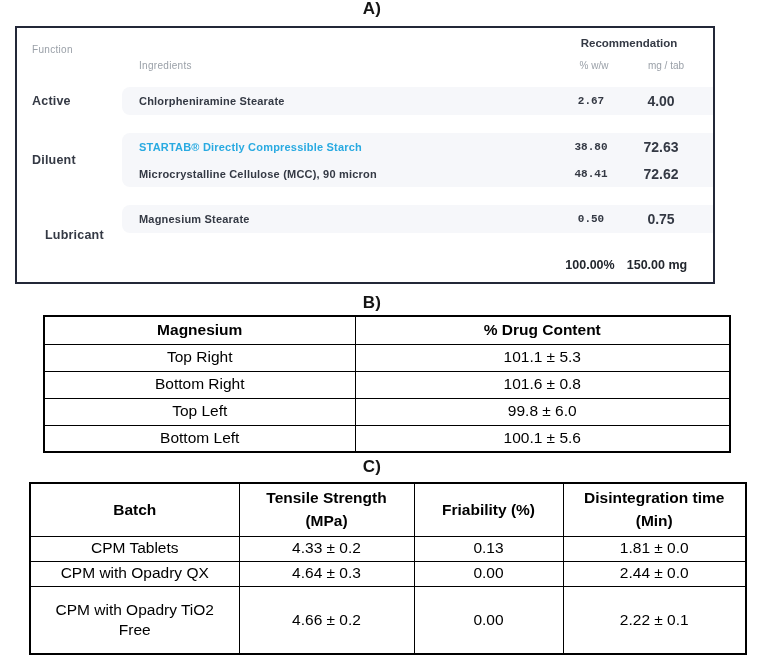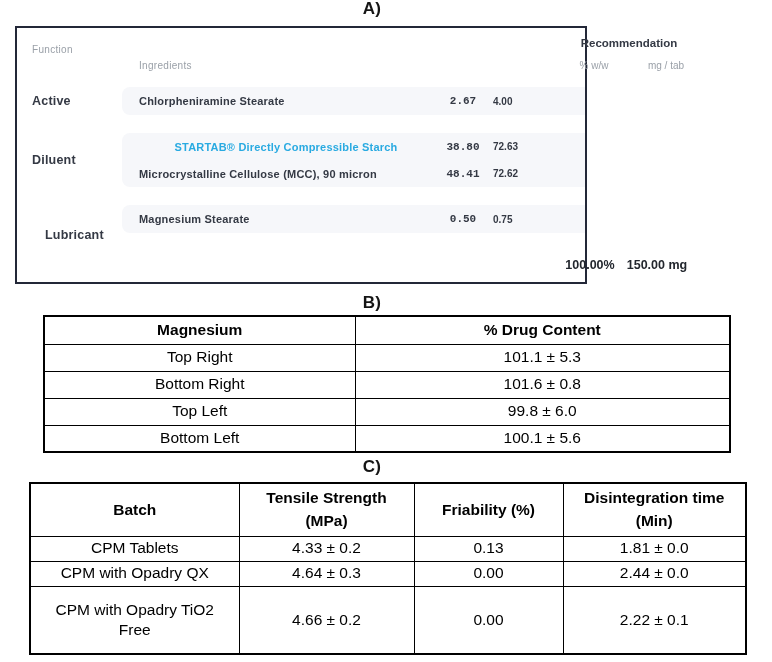--- a/index.html
+++ b/index.html
@@ -7,21 +7,21 @@
        font-family:"Liberation Sans",sans-serif;-webkit-font-smoothing:antialiased;}
 
   
   .fig-title{position:absolute;left:0;width:744px;text-align:center;
              font-size:17px;font-weight:bold;color:#151515;letter-spacing:.2px;}
   .title-a{top:-1px;}
   .title-b{top:293px;}
   .title-c{top:457px;}
 
   
-  .panel-a{position:absolute;left:15px;top:26px;width:572px;height:258px;
+  .panel-a{position:absolute;left:15px;top:26px;width:700px;height:258px;
            box-sizing:border-box;border:2px solid var(--panel-border,#232838);
            background:#fff;}
   .pa-label{position:absolute;color:var(--muted-text,#9aa0a8);font-size:10px;letter-spacing:.3px;}
   .pa-function-label{left:15px;top:16px;}
   .pa-ingredients-label{left:122px;top:32px;}
   .pa-reco-label{position:absolute;left:537px;top:9px;width:150px;text-align:center;
                  font-size:11.5px;font-weight:bold;color:var(--dark-text,#343944);}
   .pa-pct-label{position:absolute;left:547px;top:32px;width:60px;text-align:center;
                 color:var(--muted-text,#9aa0a8);font-size:10px;}
   .pa-mg-label{position:absolute;left:609px;top:32px;width:80px;text-align:center;
@@ -34,23 +34,23 @@
 
   .band{position:absolute;left:105px;right:0;background:var(--band-bg,#f6f7fa);
         border-radius:8px 0 0 8px;display:flex;flex-direction:column;justify-content:center;}
   .band1{top:59px;height:28px;}
   .band2{top:105px;height:54px;}
   .band3{top:177px;height:28px;}
   .ing-row{display:flex;align-items:center;height:27px;}
   .band1 .ing-row,.band3 .ing-row{height:28px;}
   .ing-name{flex:1;padding-left:17px;font-size:11px;font-weight:bold;
             color:var(--dark-text,#343944);letter-spacing:.2px;white-space:nowrap;}
-  .ing-name.blue{color:var(--brand-blue,#29aae1);cursor:pointer;text-align:center;}
+  .ing-name.blue{color:var(--brand-blue,#29aae1);cursor:pointer;}
   .ing-pct{width:60px;text-align:center;font-size:11px;font-weight:bold;color:var(--dark-text,#343944);font-family:Liberation Mono, monospace;}
-  .ing-mg{width:80px;margin-right:12px;text-align:left;font-size:10px;font-weight:bold;color:var(--dark-text,#343944);}
+  .ing-mg{width:80px;margin-right:12px;text-align:center;font-size:14px;font-weight:bold;color:var(--dark-text,#343944);}
 
   .pa-total{position:absolute;top:230px;font-size:12.5px;font-weight:bold;
             color:#23272e;text-align:center;white-space:nowrap;}
   .pa-total-pct{left:523px;width:100px;}
   .pa-total-mg{left:592px;width:96px;}
 
   
   table.tbl{position:absolute;border-collapse:collapse;table-layout:fixed;
             border:2px solid #000;background:#fff;}
   .tbl td,.tbl th{border:1.5px solid #000;text-align:center;vertical-align:middle;

